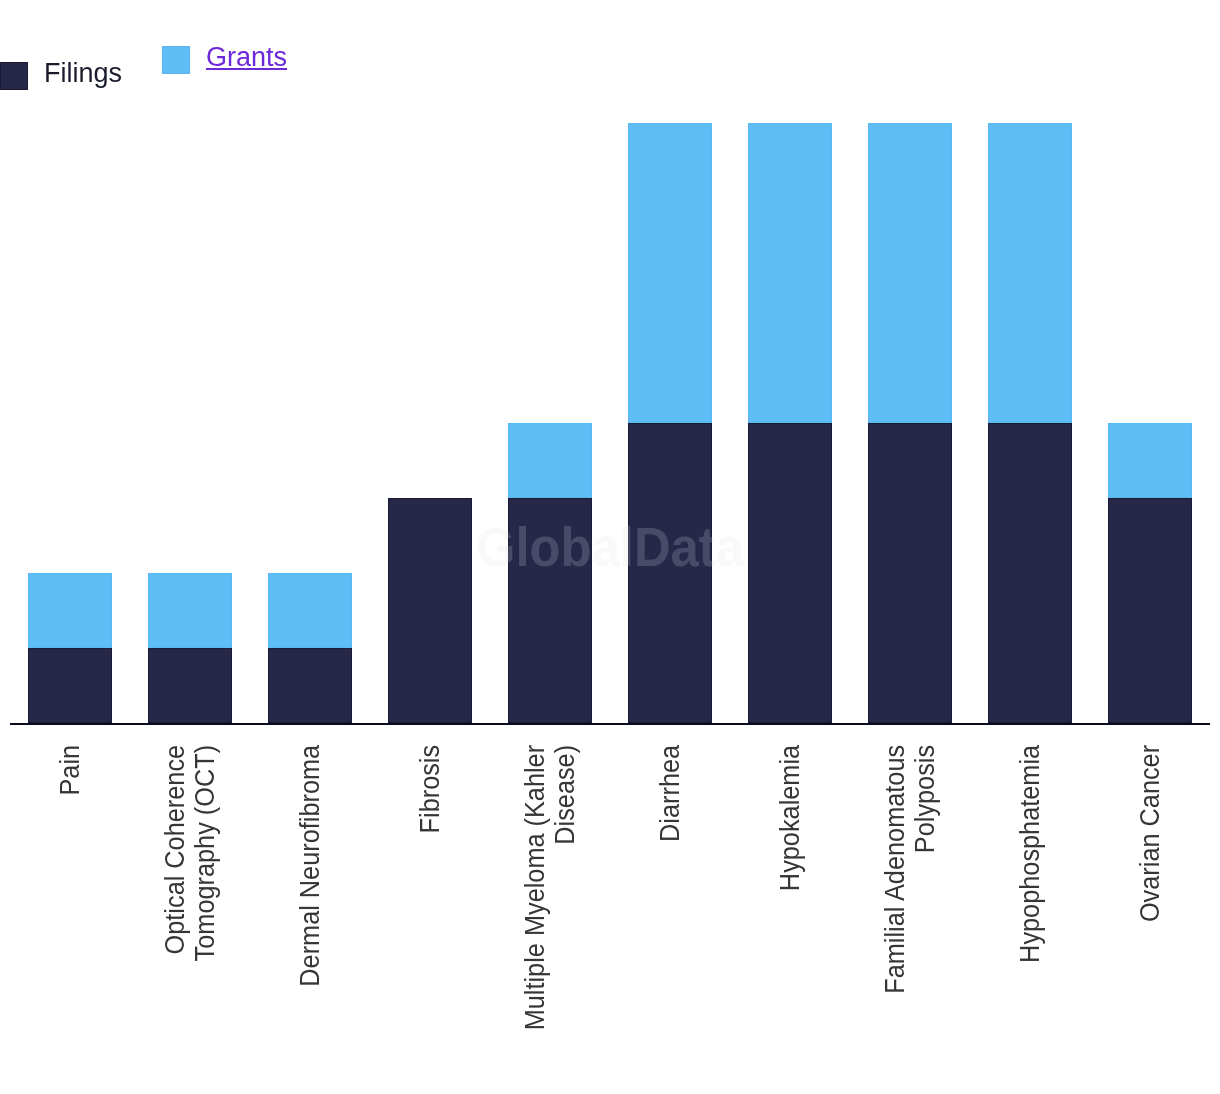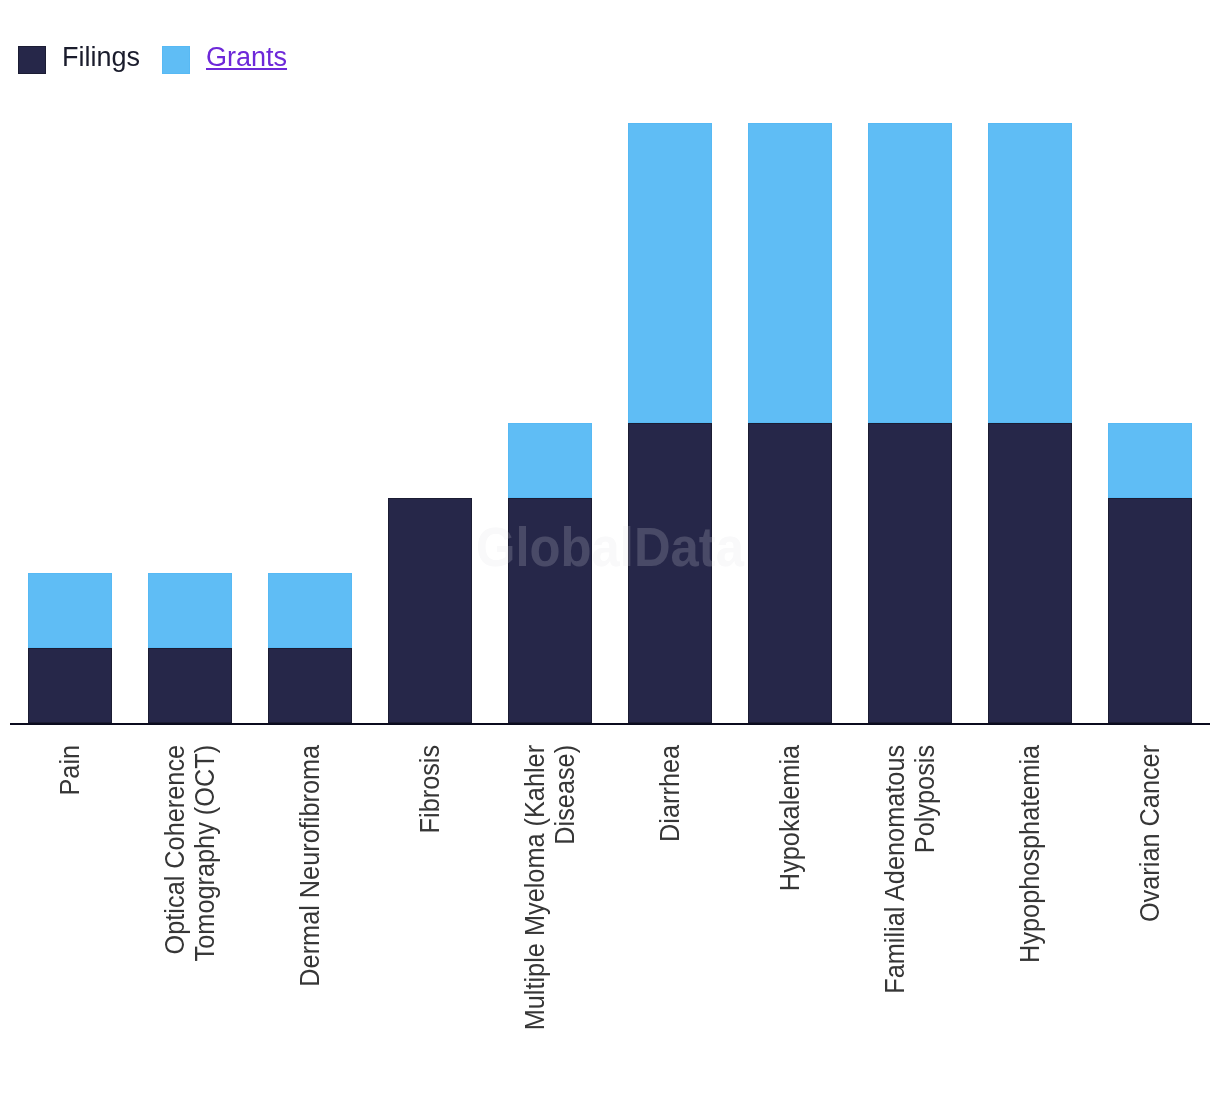--- a/index.html
+++ b/index.html
@@ -117,21 +117,21 @@
     white-space: nowrap;
   }
   .cat-label .ln { display: block; }
 </style>
 </head>
 <body style="background: rgb(255, 255, 255);">
 
 <div id="chart">
 
   <div class="legend">
-      <div class="legend-item" style="left: 18px;">
+      <div class="legend-item" style="left: 0; margin-top: 16px;">
         <div class="legend-swatch" style="background: rgb(38, 39, 73); box-shadow: rgb(27, 28, 51) 0px 0px 0px 1px inset;"></div>
         <div class="legend-label" style="color: rgb(26, 28, 44);">Filings</div>
       </div>
       <div class="legend-item" style="left: 162px;">
         <div class="legend-swatch" style="background: rgb(95, 189, 245); box-shadow: rgb(87, 185, 244) 0px 0px 0px 1px inset;"></div>
         <div class="legend-label" style="color: #6d28d9; text-decoration: underline;">Grants</div>
       </div>
     </div>
 
   <div class="watermark under">GlobalData</div>

